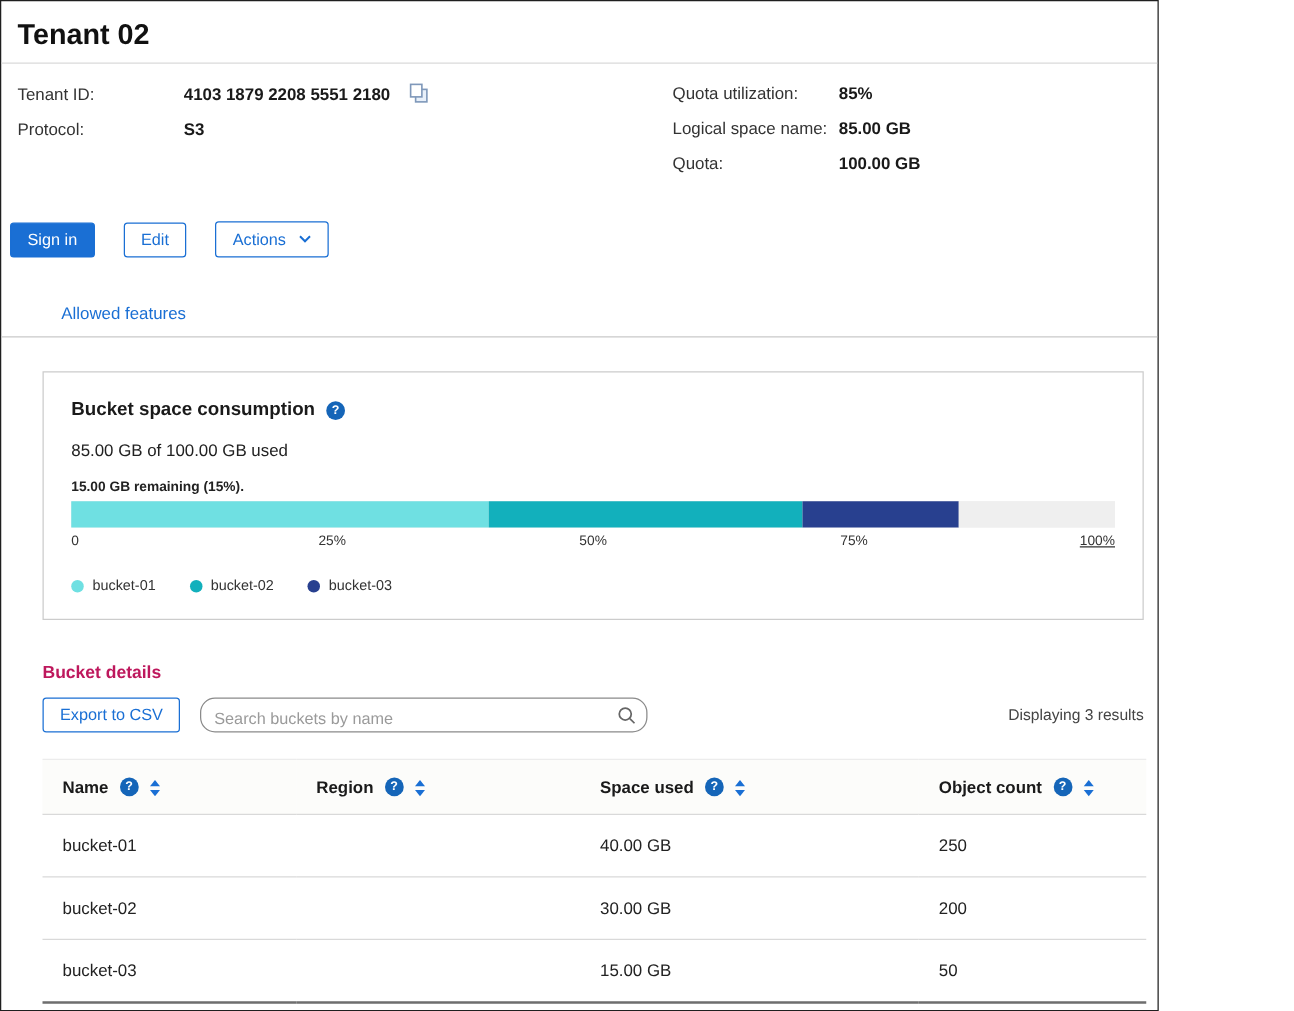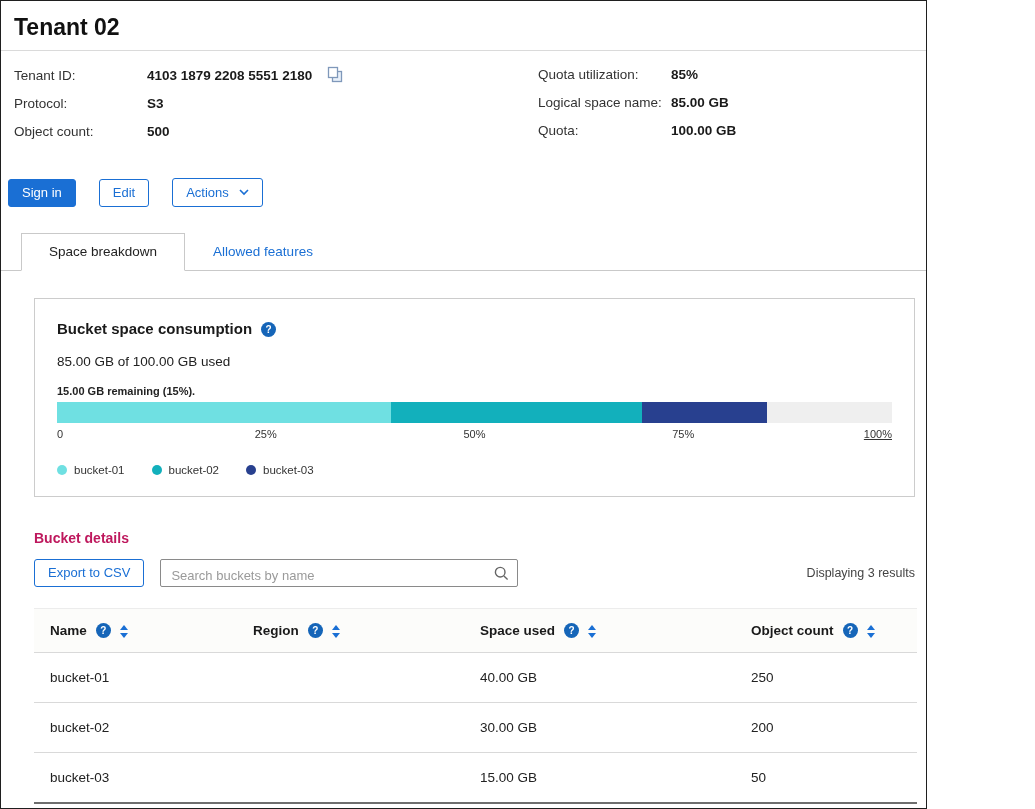--- a/index.html
+++ b/index.html
@@ -59,21 +59,21 @@
   .tick.last { left:auto; right:0; transform:none;text-decoration:underline; }
   .legend { margin-top:21px; display:flex; gap:27px; font-size:11.5px; color:#333; }
   .legend-item { display:flex; align-items:center; gap:7px; }
   .legend-item .dot { width:10px; height:10px; border-radius:50%; flex:0 0 auto; }
 
   
   .section-title { margin:33px 0 0 33px; font-size:14px; font-weight:700; color:#be185d; }
   .controls { margin:13px 9px 0 33px; display:flex; align-items:center; }
   .search-wrap { position:relative; margin-left:16px; width:358px; }
   .search-input {
-    width:100%; height:28px; border:1px solid #8a8a8a; border-radius:2px;
+    width:100%; height:28px; border:1px solid #8a8a8a; border-radius:12px;
     font-family:inherit; font-size:13px; padding:5px 32px 0 10px; color:#333;
   }
   .search-input::placeholder { color:#9a9a9a; }
   .search-icon { position:absolute; right:8px; top:6px; line-height:0; }
   .controls-spacer { flex:1; }
   .results-text { font-size:12.5px; color:#444; padding-right:2px; }
 
   
   table.bucket-table { margin:21px 9px 0 33px; width:calc(100% - 42px); border-collapse:collapse; font-size:13.5px; }
   .bucket-table th {
@@ -113,24 +113,20 @@
               <rect x="6.5" y="5.5" width="9" height="10" fill="#e8f0fa" stroke="#7f98ba" stroke-width="1.3"></rect>
               <rect x="2.5" y="1.5" width="9" height="10" fill="#ffffff" stroke="#7f98ba" stroke-width="1.3"></rect>
             </svg>
           </span>
         </button>
       </div>
       <div class="summary-row">
         <span class="summary-label">Protocol:</span>
         <span class="summary-value">S3</span>
       </div>
-      <div class="summary-row">
-        <span class="summary-label">Object count:</span>
-        <span class="summary-value">500</span>
-      </div>
     </div>
     <div class="summary-col right">
       <div class="summary-row">
         <span class="summary-label">Quota utilization:</span>
         <span class="summary-value">85%</span>
       </div>
       <div class="summary-row">
         <span class="summary-label">Logical space name:</span>
         <span class="summary-value">85.00 GB</span>
       </div>
@@ -148,21 +144,20 @@
       <span>Actions</span>
       <span class="chev">
         <svg width="10" height="7" viewBox="0 0 10 7">
             <path d="M1 1 L5 5 L9 1" stroke="#1a6fd4" stroke-width="1.6" fill="none"></path>
           </svg>
       </span>
     </button>
   </div>
 
   <div class="tabs">
-    <div class="tab active">Space breakdown</div>
     <div class="tab inactive">Allowed features</div>
   </div>
 
   <div class="card">
     <div class="card-title-row">
       <span class="card-title">Bucket space consumption</span>
       <span class="help">?</span>
     </div>
     <div class="usage-summary">85.00 GB of 100.00 GB used</div>
     <div class="remaining-note">15.00 GB remaining (15%).</div>

